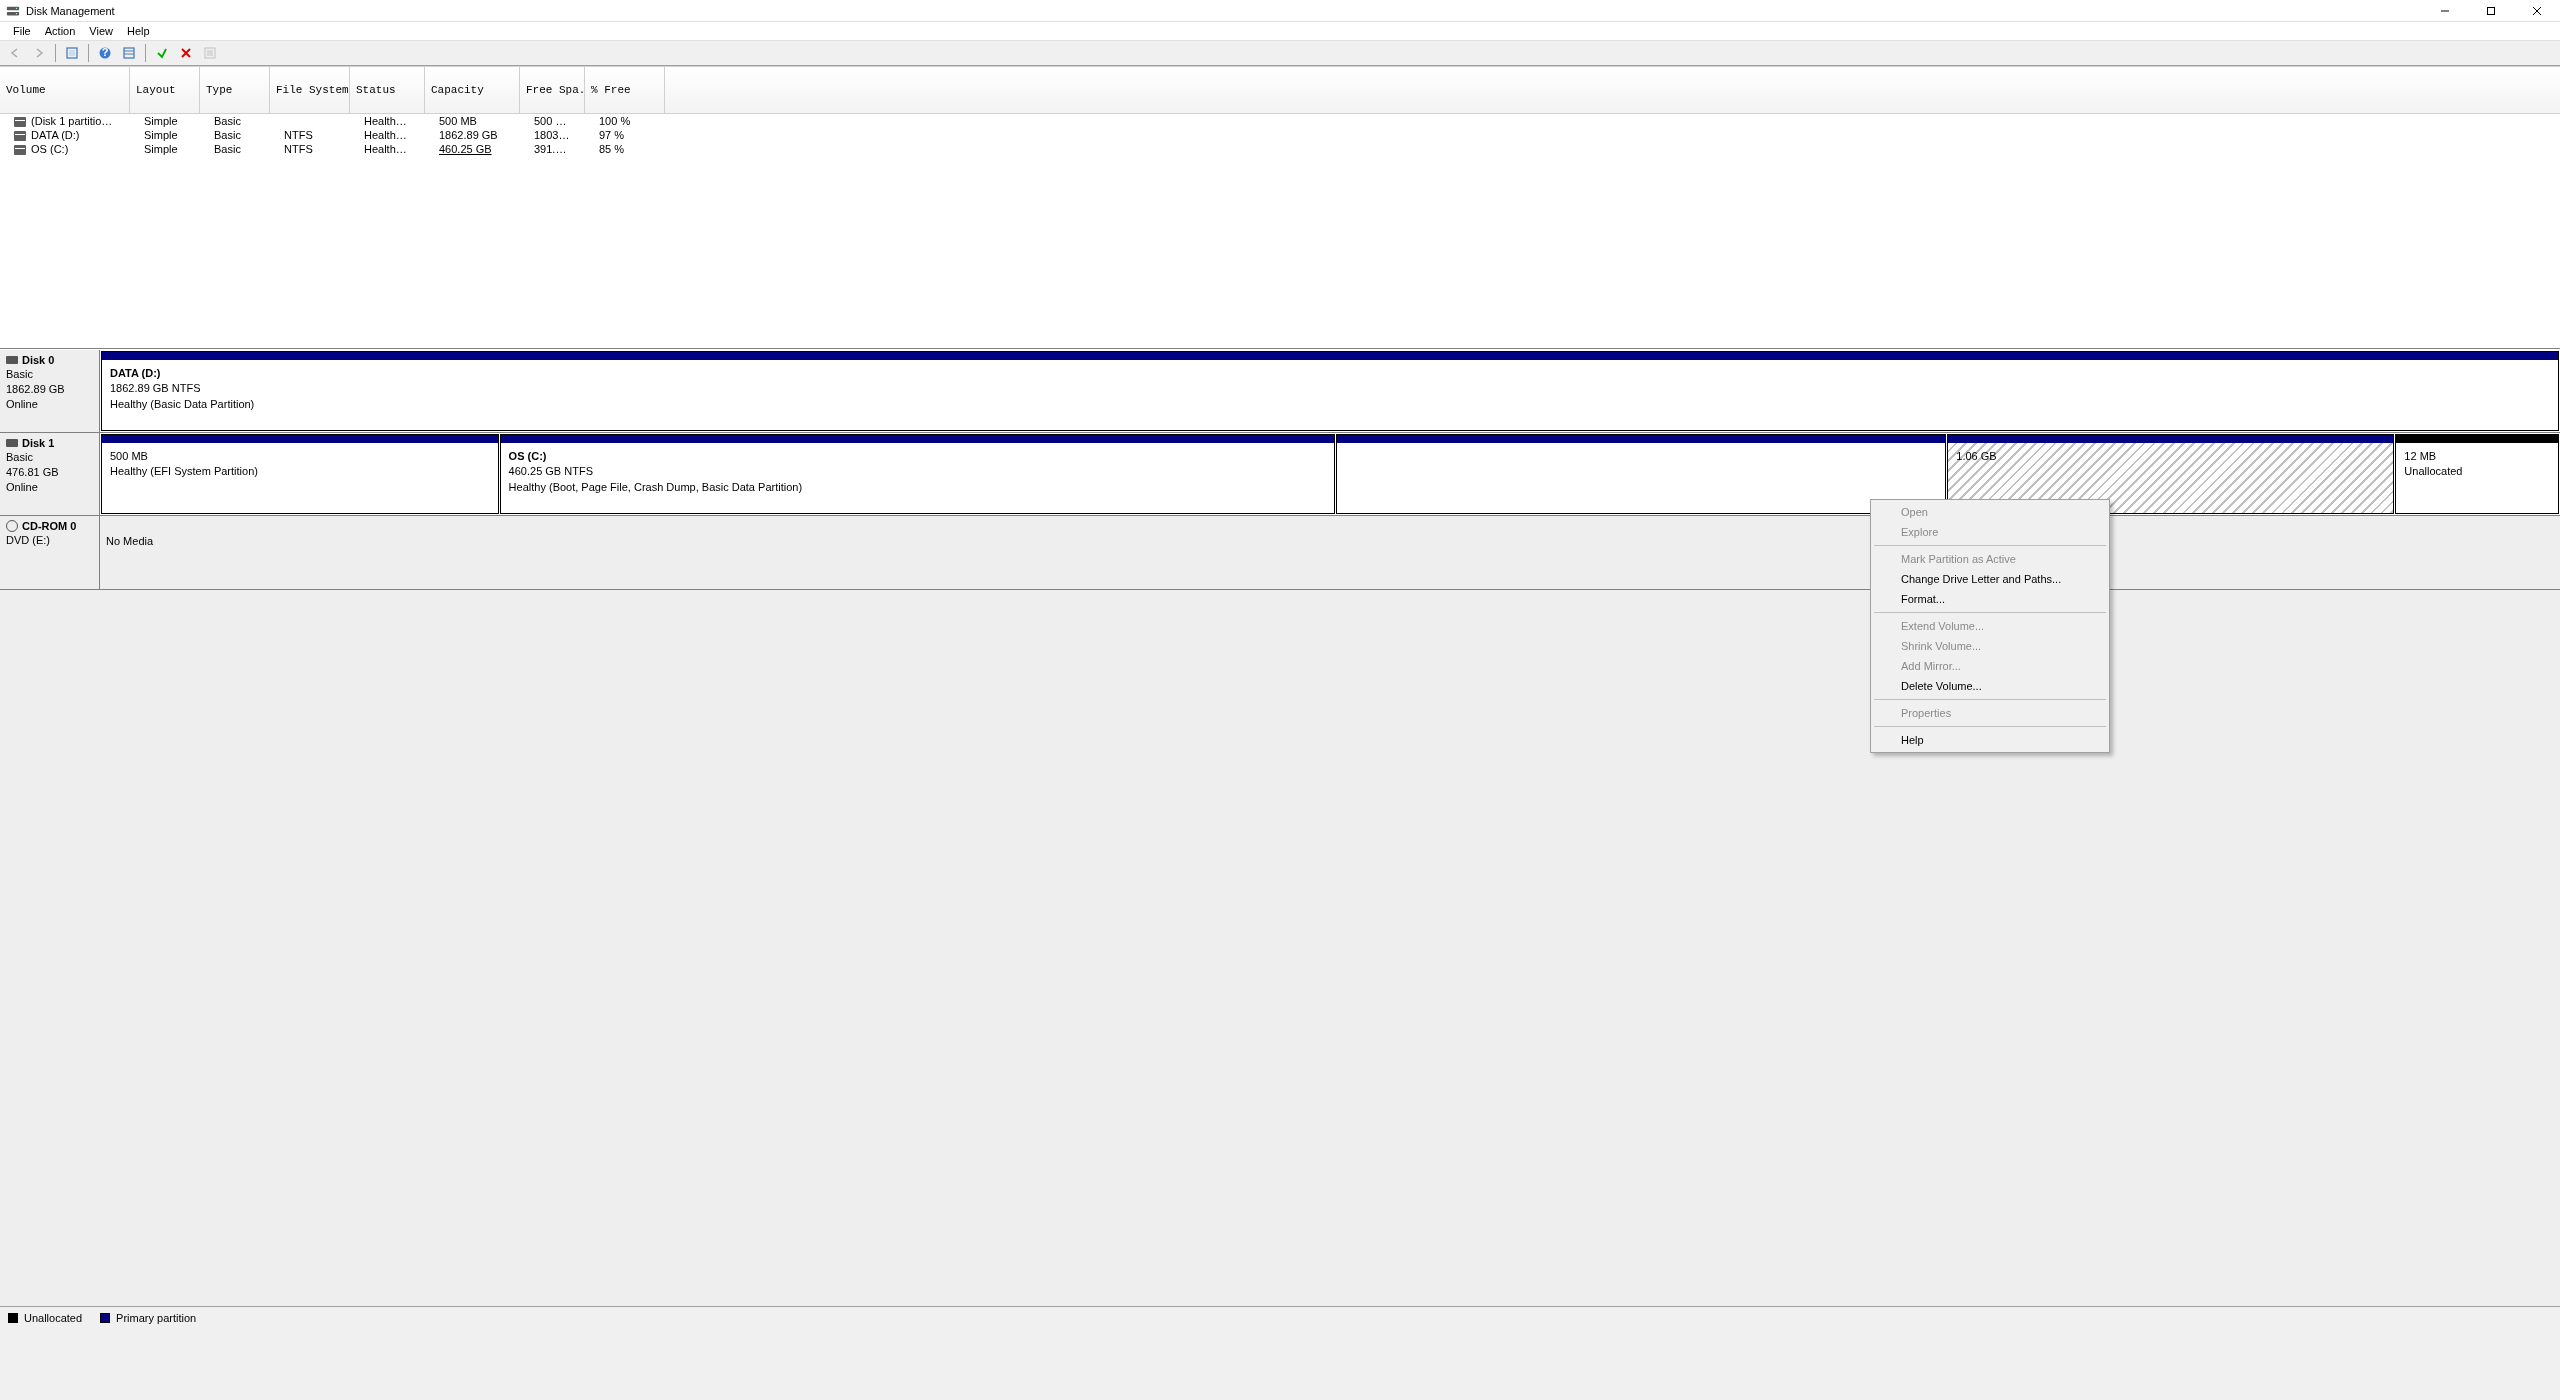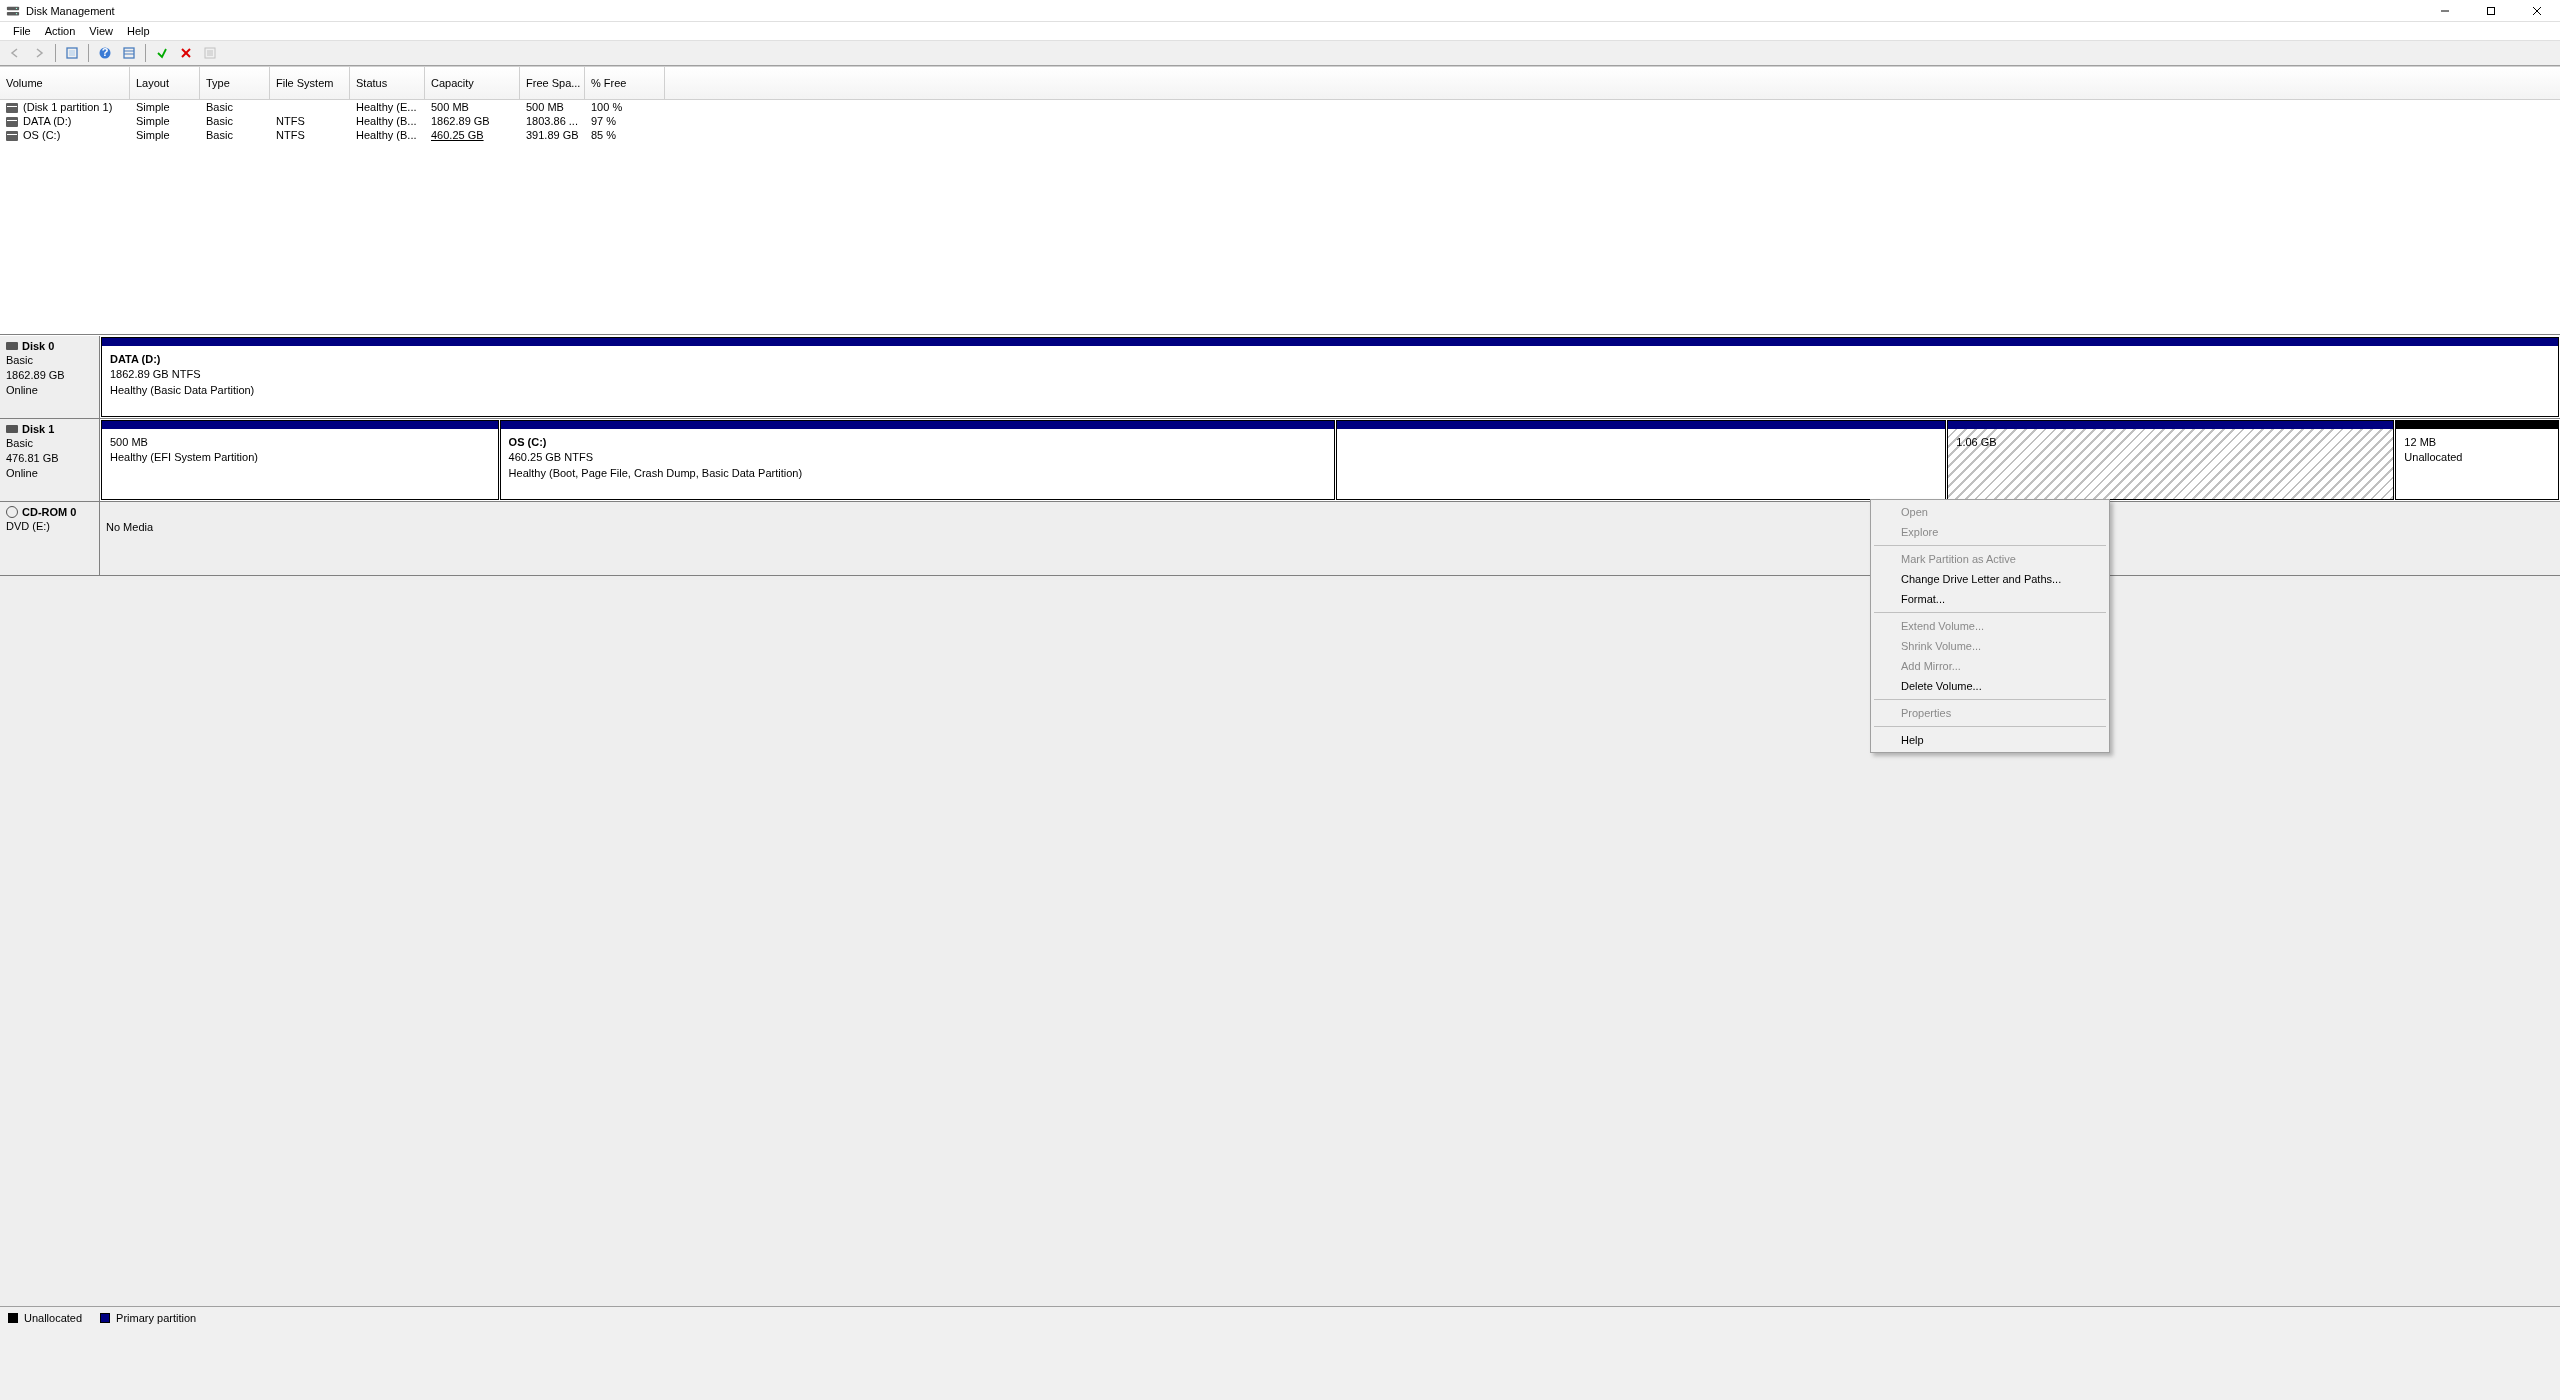--- a/index.html
+++ b/index.html
@@ -18,24 +18,24 @@
 .menubar-item { padding: 2px 7px; }
 
 
 .toolbar { height: 25px; background:#f0f0f0; border-bottom:1px solid #a0a0a0; display:flex; align-items:center; padding-left:4px; gap:2px;}
 .toolbar-btn { width:22px; height:22px; display:flex; align-items:center; justify-content:center; border:1px solid transparent;}
 .toolbar-sep { width:1px; height:18px; background:#a0a0a0; margin:0 3px;}
 .toolbar-btn.disabled { opacity:0.45; }
 
 
 .vol-header { display:flex; background:#fff; border-bottom:1px solid #d0d0d0; border-top:1px solid #d0d0d0;}
-.vol-col { padding:10px 6px; border-right:1px solid #d0d0d0; color:#000; font-weight:400; position:relative; white-space:nowrap; overflow:hidden; background:linear-gradient(#fff, #f3f3f3); }
+.vol-col { padding:17px 6px; border-right:1px solid #d0d0d0; color:#000; font-weight:400; position:relative; white-space:nowrap; overflow:hidden; background:linear-gradient(#fff, #f3f3f3);font-family:Liberation Mono, monospace; }
 .vol-body { min-height: 235px; background:#fff; border-bottom:1px solid #808080;}
 .vol-row { display:flex; padding:1px 0;}
-.vol-cell { padding:0 6px; white-space:nowrap; overflow:hidden; text-overflow:ellipsis;}
+.vol-cell { padding:0 14px; white-space:nowrap; overflow:hidden; text-overflow:ellipsis;}
 .vol-icon { width:12px; height:10px; display:inline-block; vertical-align:middle; margin-right:2px; background:#5e5e5e; border-radius:1px; position:relative;}
 .vol-icon::before { content:''; position:absolute; left:1px; right:1px; top:3px; height:1px; background:#fff;}
 
 
 .disks { flex:1; background:#eee; overflow:auto; border-top:1px solid #fff;}
 .disk-row { display:flex; margin:0; background:#fff; border-bottom:1px solid #808080; }
 .disk-label { width:100px; padding:4px 6px; border-right:1px solid #808080; background:#eee;}
 .disk-label .disk-name { font-weight:700; display:flex; align-items:center; gap:4px;}
 .disk-label .disk-info { color:#000; line-height:1.35; margin-top:1px;}
 .disk-icon { width:12px; height:8px; background:#555; display:inline-block; border-radius:1px;}

